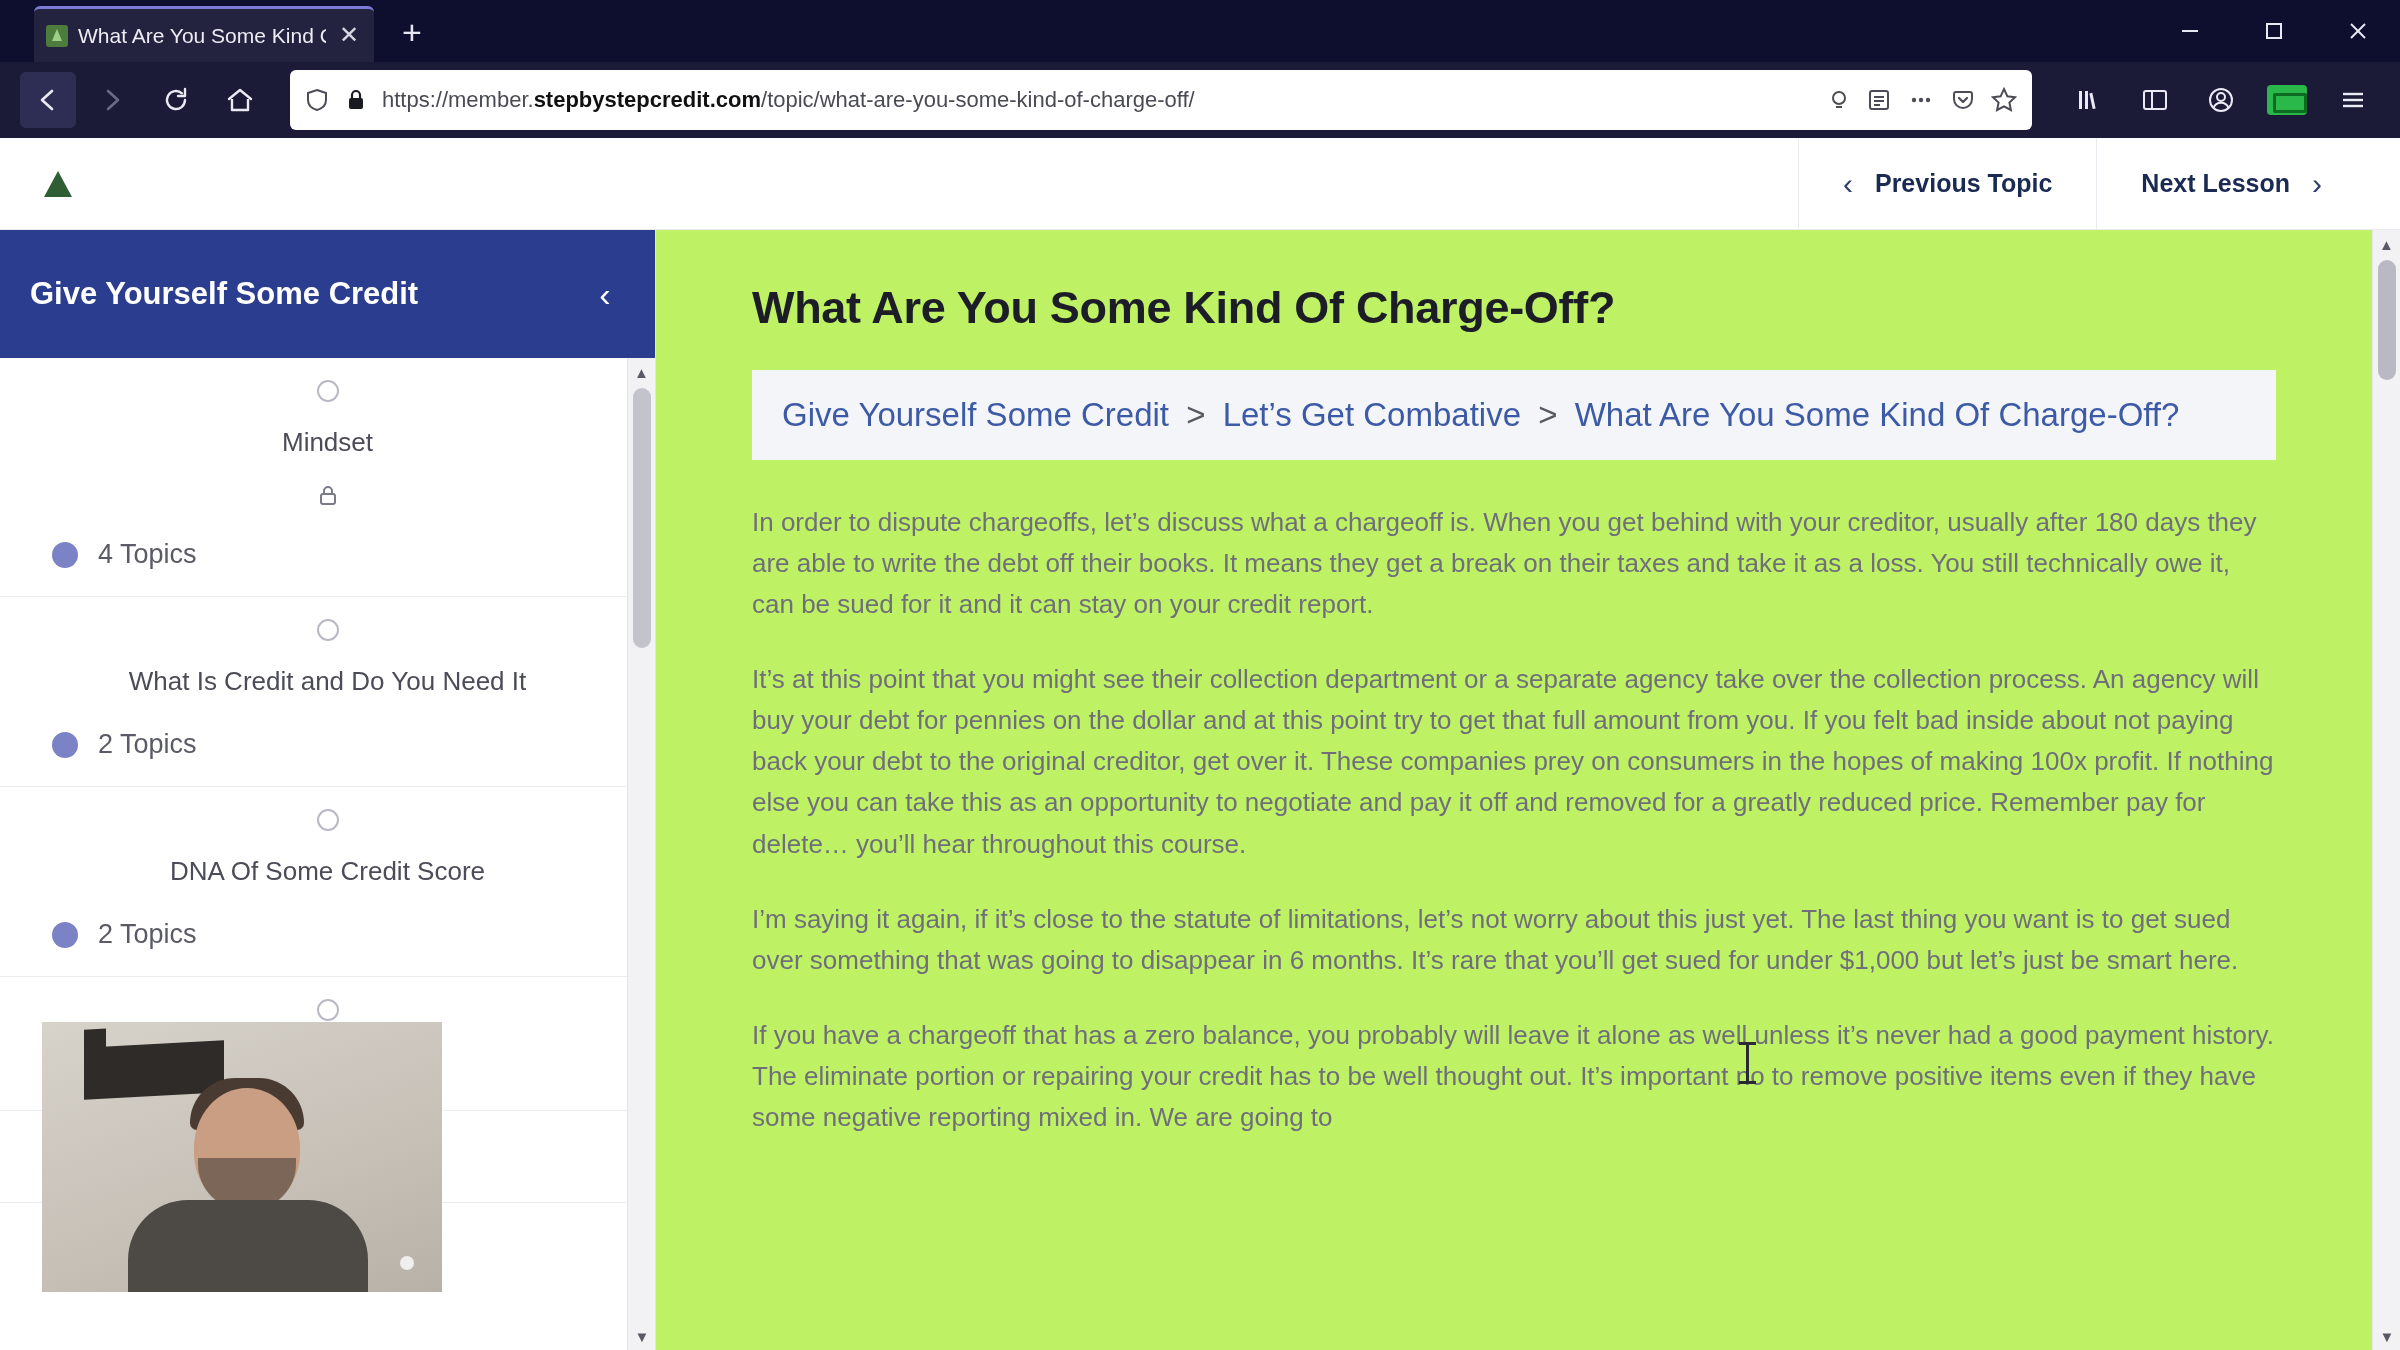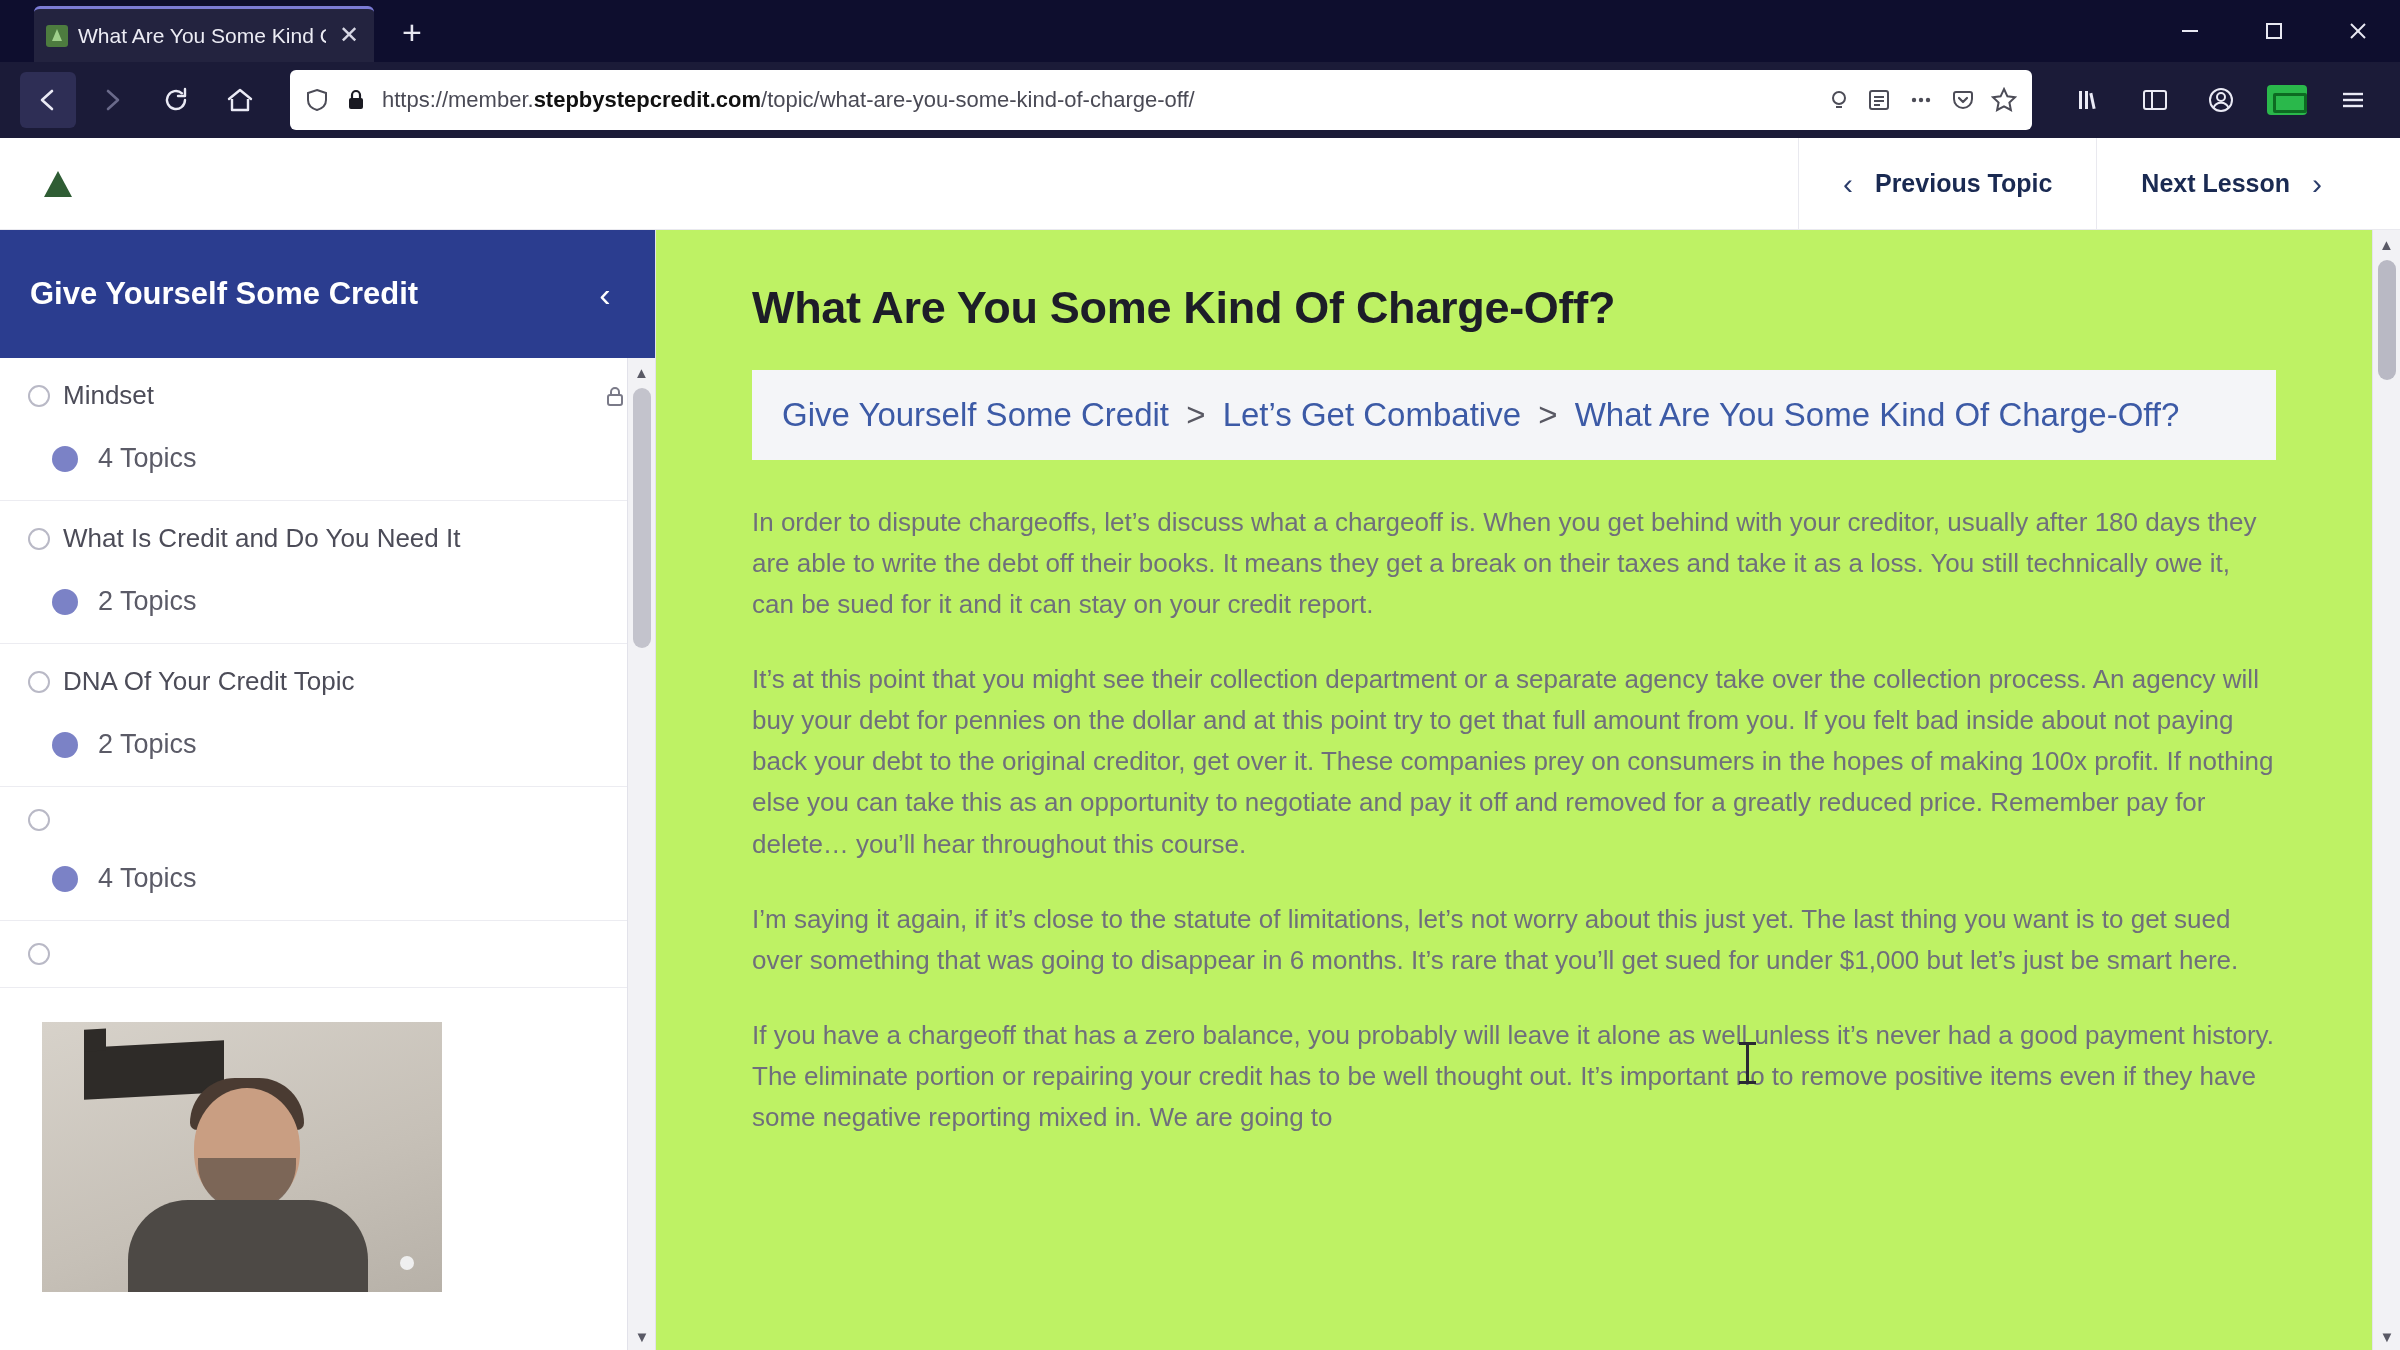--- a/index.html
+++ b/index.html
@@ -200,22 +200,23 @@
     flex: 1 1 auto;
     overflow: hidden;
     position: relative;
   }
   .lesson {
     border-bottom: 1px solid #ececf1;
   }
   .lesson-row {
     display: flex;
     align-items: center;
-    gap: 13px;
+    gap: 25px;
     padding: 22px 28px 22px 28px;
+    flex-direction: column;
   }
   .circle {
     width: 22px; height: 22px; border: 2px solid #b9b9c6; border-radius: 50%;
     flex: 0 0 22px;
   }
   .lesson-name { font-size: 26px; color: #4c4c58; flex: 1 1 auto; }
   .lock-icon { width: 24px; height: 24px; color: #7a7a88; }
   .topics-row {
     display: flex; align-items: center; gap: 20px;
     padding: 10px 28px 26px 52px;
@@ -504,21 +505,21 @@
               </div>
               <div class="topics-row">
                 <span class="dot"></span>
                 <span class="topics-label">2 Topics</span>
               </div>
             </div>
 
             <div class="lesson">
               <div class="lesson-row">
                 <span class="circle"></span>
-                <span class="lesson-name">DNA Of Your Credit Topic</span>
+                <span class="lesson-name">DNA Of Some Credit Score</span>
               </div>
               <div class="topics-row">
                 <span class="dot"></span>
                 <span class="topics-label">2 Topics</span>
               </div>
             </div>
 
             <div class="lesson">
               <div class="lesson-row">
                 <span class="circle"></span>

